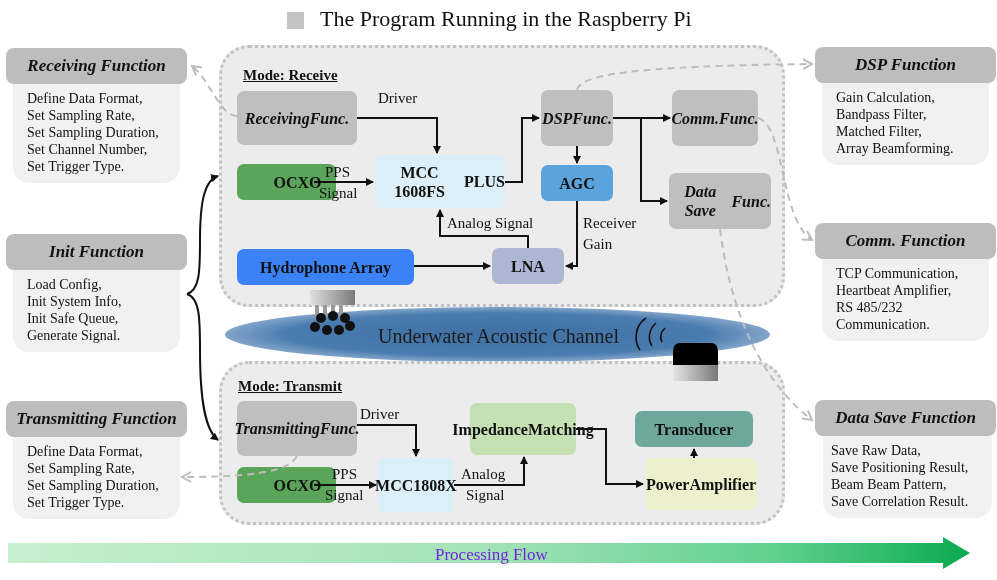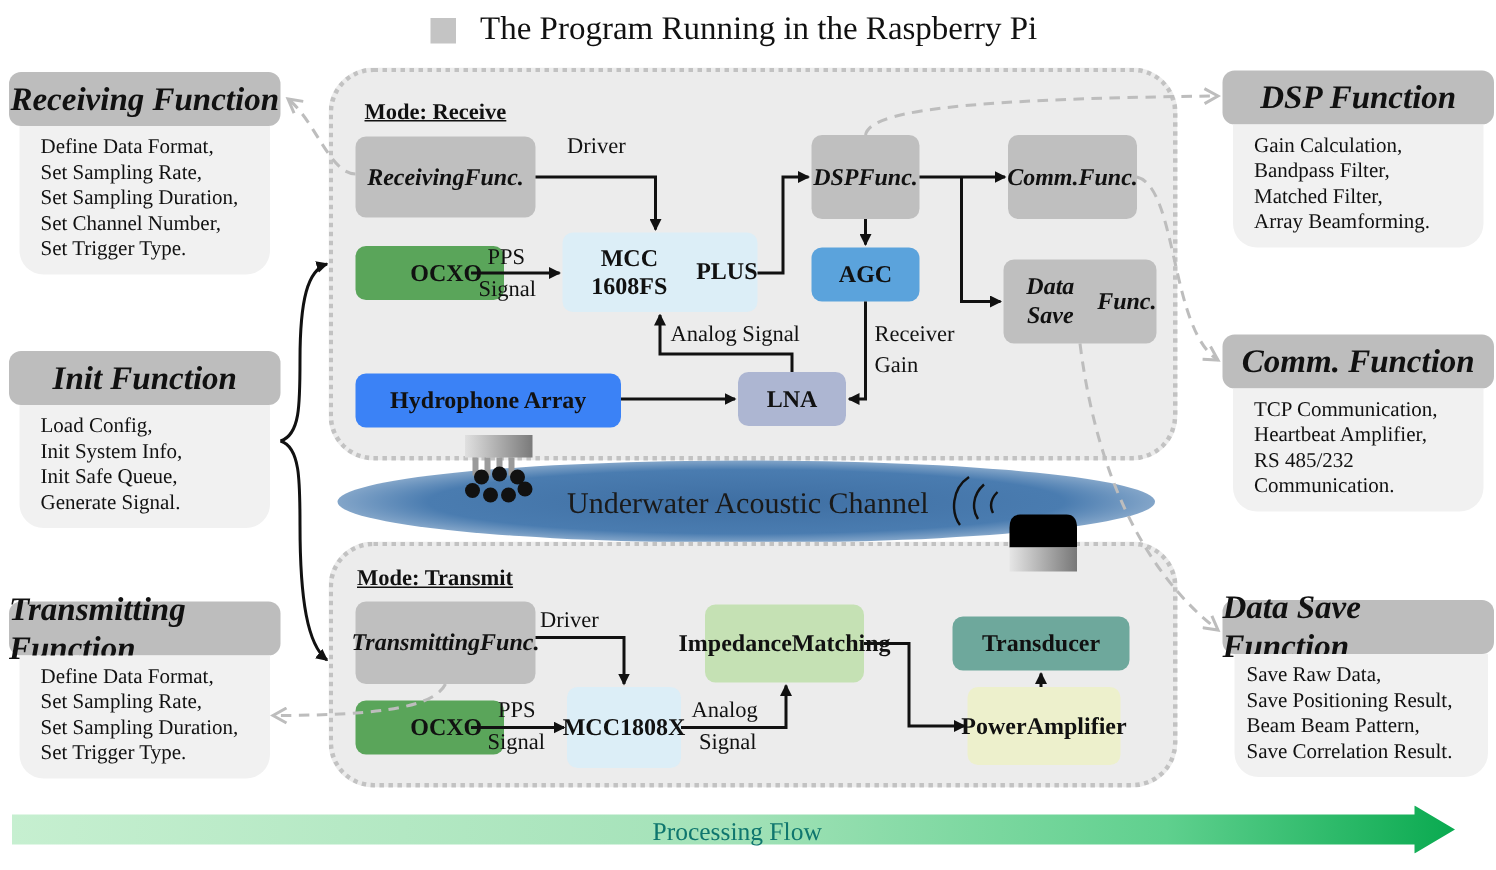--- a/index.html
+++ b/index.html
@@ -5,21 +5,21 @@
   html, body { margin:0; padding:0; }
   body { width:997px; height:580px; position:relative; background:#ffffff; overflow:hidden;
          font-family:"Liberation Serif", "DejaVu Serif", serif; color:#111; }
   .abs { position:absolute; }
   .legend-sq { left:287px; top:12px; width:17px; height:17px; background:#c4c4c4; }
   .legend-txt { left:320px; top:6px; font-size:22px; white-space:nowrap; color:#111; }
 
   
   .card { position:absolute; }
   .card-head { position:absolute; left:0; top:0; right:0; height:36px; background:#bdbdbd; border-radius:8px;
-               display:flex; align-items:center; justify-content:center; font-weight:bold; font-style:italic; font-size:22px; }
+               display:flex; align-items:center; justify-content:center; font-weight:bold; font-style:italic; font-size:17px; }
   .card-body { position:absolute; left:7px; top:36px; right:7px; background:#f1f1f1; border-radius:0 0 16px 16px;
                padding:6px 10px 8px 14px; font-size:14px; line-height:17px; }
   .card-body div { white-space:nowrap; }
 
   
   .panel { position:absolute; background:#ececec; border:3px dotted #c2c2c2; border-radius:30px; }
   .mode-title { position:absolute; font-weight:bold; font-size:15px; text-decoration:underline; white-space:nowrap; }
 
   .box { position:absolute; border-radius:7px; display:flex; align-items:center; justify-content:center;
          font-weight:bold; font-size:16px; line-height:19px; text-align:center; }
@@ -34,21 +34,21 @@
   .teal { background:#6ea89c; }
   .paleyellow { background:#edf0cc; }
 
   .lbl { position:absolute; font-size:15px; line-height:17px; white-space:nowrap; text-align:center; }
 
   .channel { left:225px; top:307px; width:545px; height:55px; border-radius:50%;
              background:radial-gradient(ellipse at center, #3f6fa3 0%, #4a7cb0 55%, rgba(74,124,176,0.6) 75%, rgba(255,255,255,0) 100%); }
   .channel-txt { left:378px; top:325px; font-size:20px; color:#1a1a1a; white-space:nowrap; }
 
   .flow { left:8px; top:537px; width:962px; height:32px; }
-  .flow-txt { left:435px; top:545px; font-size:17px; white-space:nowrap; color:#0f766e; }
+  .flow-txt { left:435px; top:545px; font-size:17px; white-space:nowrap; color:#6d28d9; }
 
   svg.overlay { position:absolute; left:0; top:0; pointer-events:none; }
 </style>
 </head>
 <body>
 
 <div class="abs legend-sq"></div>
 <div class="abs legend-txt">The Program Running in the Raspberry Pi</div>
 
 <div class="card" style="left:6px;top:48px;width:181px;height:138px;">
@@ -172,21 +172,21 @@
   <span>MCC</span>
   <span>1808X</span>
 </div>
 <div class="box palegreen" style="left:470px;top:403px;width:106px;height:52px;">
   <span>Impedance</span>
   <span>Matching</span>
 </div>
 <div class="box teal" style="left:635px;top:411px;width:118px;height:36px;">
   <span>Transducer</span>
 </div>
-<div class="box paleyellow" style="left:645px;top:458px;width:102px;height:52px;">
+<div class="box paleyellow" style="left:645px;top:458px;width:112px;height:52px;">
   <span>Power</span>
   <span>Amplifier</span>
 </div>
 
 <div class="lbl" style="left:360px;top:406px;">Driver</div>
 <div class="lbl" style="left:332px;top:466px;">PPS</div>
 <div class="lbl" style="left:325px;top:487px;">Signal</div>
 <div class="lbl" style="left:461px;top:466px;">Analog</div>
 <div class="lbl" style="left:466px;top:487px;">Signal</div>
 

